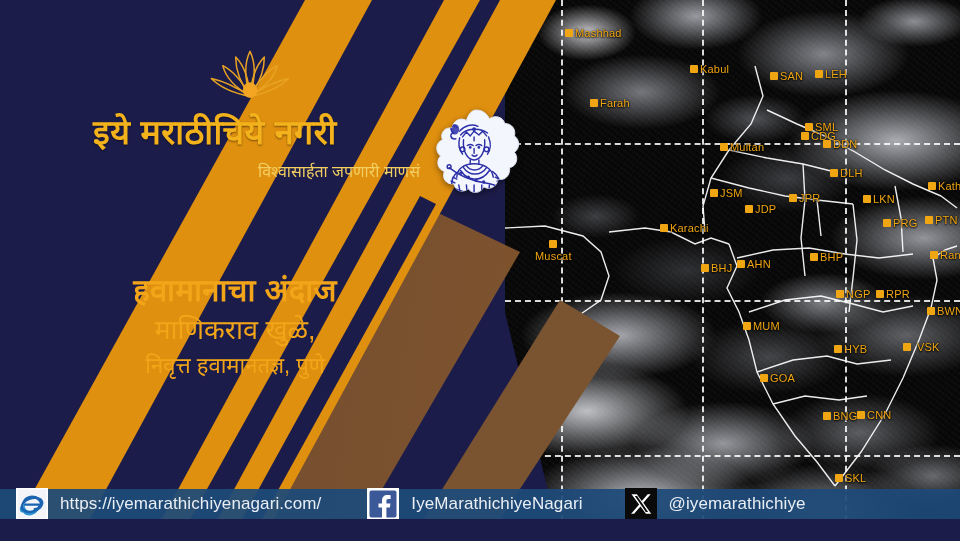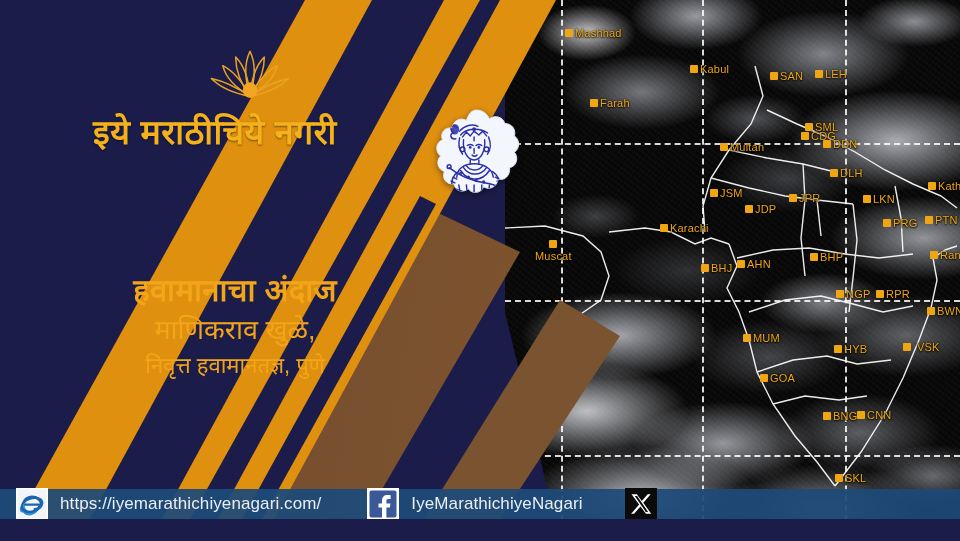--- a/index.html
+++ b/index.html
@@ -323,21 +323,21 @@
           <span>NGP</span>
         </div>
         <div class="city" style="left: 371px; top: 288px;">
           <i></i>
           <span>RPR</span>
         </div>
         <div class="city" style="left: 422px; top: 305px;">
           <i></i>
           <span>BWN</span>
         </div>
-        <div class="city" style="left: 238px; top: 332px;">
+        <div class="city" style="left: 238px; top: 320px;">
           <i></i>
           <span>MUM</span>
         </div>
         <div class="city" style="left: 329px; top: 343px;">
           <i></i>
           <span>HYB</span>
         </div>
         <div class="city" style="left: 398px; top: 341px; gap: 6px;">
           <i></i>
           <span>VSK</span>
@@ -378,20 +378,21 @@
         <path d="M22 30 C26 46 38 60 60 72 C50 54 38 38 22 30 Z"></path>
         <path d="M98 30 C94 46 82 60 60 72 C70 54 82 38 98 30 Z"></path>
         <path d="M6 48 C16 58 34 68 60 73 C44 62 26 52 6 48 Z"></path>
         <path d="M114 48 C104 58 86 68 60 73 C76 62 94 52 114 48 Z"></path>
       </g>
       <ellipse cx="60" cy="64" rx="10" ry="11" fill="#f5a623" opacity=".95"></ellipse>
     </svg>
   </div>
 
   <div id="brand-title">इये मराठीचिये नगरी</div>
+  <div id="brand-tagline">विश्वासार्हता जपणारी माणसं</div>
 
   <div id="medallion">
     <svg viewBox="0 0 100 104">
       <defs>
         <clipPath id="cloudclip">
           <path d="M50 2 C58 2 62 7 64 11 C70 7 78 9 80 16 C87 16 92 22 90 29
                    C96 33 96 42 90 46 C95 52 92 61 85 62 C86 70 80 76 73 74
                    C72 82 64 86 58 82 C55 89 46 90 42 84 C36 89 28 86 27 79
                    C19 80 14 73 17 66 C10 64 8 55 13 50 C7 45 8 36 15 33
                    C12 26 18 19 25 21 C26 13 34 9 40 13 C42 6 46 2 50 2 Z"></path>
@@ -494,19 +495,20 @@
 
     <div class="f-item" style="padding-left:42px; gap:12px;">
       <span class="ico">
         <svg viewBox="0 0 32 32">
           <rect x="0" y="0" width="32" height="32" fill="#0a0a0a"></rect>
           <path d="M6.5 6.2h5.3l5.0 6.8 5.9-6.8h3.0l-7.4 8.5 7.9 11.1h-5.3
                    l-5.4-7.4-6.4 7.4H6.1l8.0-9.2L6.5 6.2z
                    M9.8 8.0l11.0 15.9h2.3L12.1 8.0H9.8z" fill="#ffffff"></path>
         </svg>
       </span>
+      <span class="f-text">@iyemarathichiye</span>
     </div>
 
   </div>
 
   <div id="strip-below"></div>
 
 </div>
 
 </body></html>

